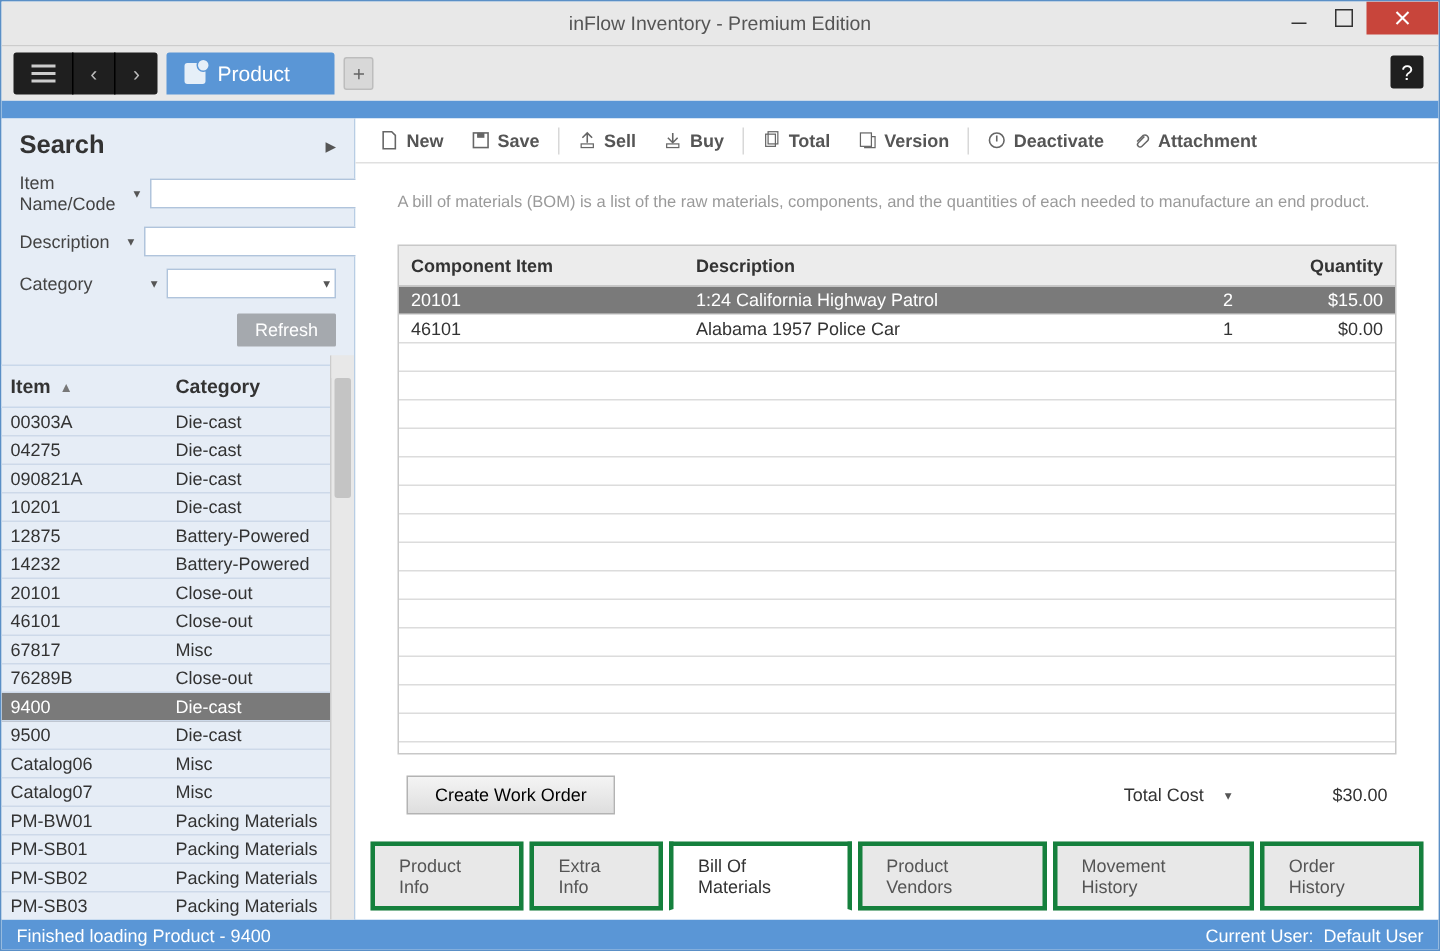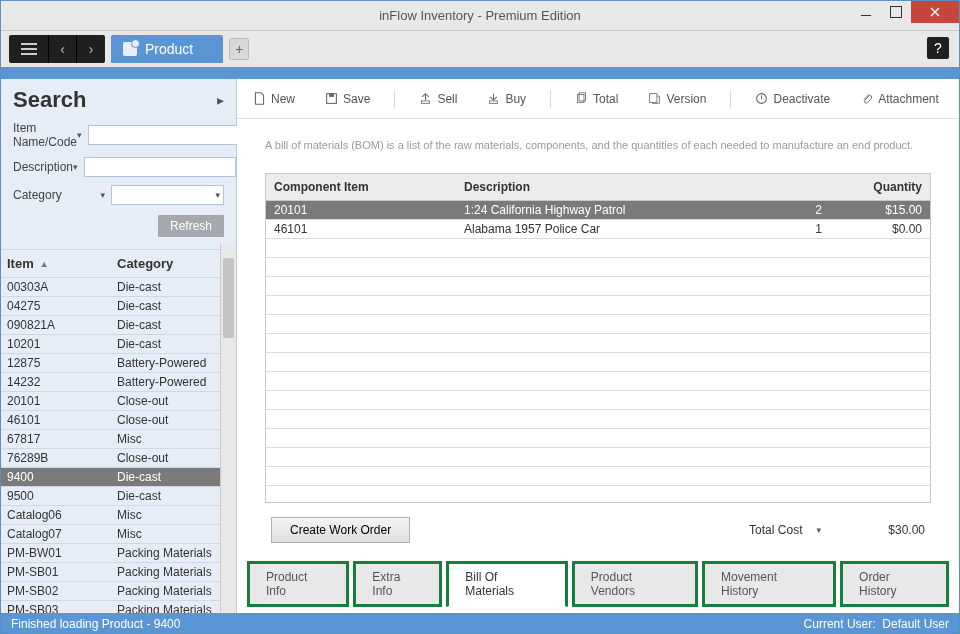--- a/index.html
+++ b/index.html
@@ -34,24 +34,24 @@
 .bluestrip{height:12px;background:#5a96d6;}
 
 
 .main { display:flex; height: calc(634px - 30px - 36px - 12px - 22px); }
 .sidebar { width:236px; background:#e6edf6; border-right:1px solid #b8cde4; display:flex; flex-direction:column; position:relative;}
 .content { flex:1; background:#fff; display:flex; flex-direction:column; position:relative;}
 
 
 .search-panel{padding:8px 12px 6px 12px;}
 .search-header{display:flex;align-items:center;justify-content:space-between;}
-.search-title{font-size:22px;font-weight:bold;color:#333;}
+.search-title{font-size:17px;font-weight:bold;color:#333;}
 .collapse-arrow{font-size:14px;color:#555;cursor:pointer;}
 .search-row{display:flex;align-items:center;margin-top:8px;gap:6px;}
-.search-label{font-size:12px;color:#444;width:92px;display:flex;align-items:center;justify-content:space-between;}
+.search-label{font-size:12px;color:#444;width:92px;display:flex;align-items:center;justify-content:space-between;gap:12px;}
 .search-label .dd{font-size:9px;color:#555;}
 .search-input{flex:1;height:20px;border:1px solid #b0c4dc;background:#fff;font-size:11px;padding:0 4px;}
 .search-combo{flex:1;height:20px;border:1px solid #b0c4dc;background:#fff;display:flex;align-items:center;justify-content:flex-end;padding-right:3px;}
 .search-combo .dd{font-size:9px;color:#555;}
 .refresh-row{display:flex;justify-content:flex-end;margin-top:10px;}
 .refresh-btn{background:#a5a9ae;color:#fff;border:none;font-size:12px;padding:4px 12px;cursor:pointer;border-radius:1px;}
 
 
 .list-container{flex:1;display:flex;flex-direction:column;min-height:0;margin-top:6px;}
 .list-header{display:flex;background:#e6edf6;border-top:1px solid #c9d8ea;border-bottom:1px solid #c9d8ea;font-size:13px;font-weight:bold;color:#333;}
@@ -63,21 +63,21 @@
 .list-row{display:flex;font-size:12px;color:#333;border-bottom:1px solid #cdd9e9;height:19px;align-items:center;}
 .list-row.selected{background:#7a7a7a;color:#fff;}
 .list-row .col{padding:0 6px;}
 .side-scroll{position:absolute;right:0;top:0;width:16px;height:100%;background:#e8e8e8;border-left:1px solid #ccc;}
 .side-scroll::before{content:"";position:absolute;top:0;left:0;right:0;height:15px;background:#e8e8e8;}
 .side-scroll::after{content:"";position:absolute;top:15px;left:2px;right:2px;height:80px;background:#c4c4c4;border-radius:2px;}
 .list-wrapper{position:relative;flex:1;display:flex;min-height:0;}
 .list-wrapper .side-scroll{right:0;}
 
 
-.toolbar{height:40px;display:flex;align-items:center;padding:0 8px;gap:14px;border-bottom:1px solid #e0e0e0;}
+.toolbar{height:30px;display:flex;align-items:center;padding:0 8px;gap:2px;border-bottom:1px solid #e0e0e0;font-weight:bold;}
 .tbtn{display:flex;align-items:center;gap:5px;font-size:12px;color:#555;padding:3px 8px;cursor:pointer;}
 .tsep{width:1px;height:18px;background:#d8d8d8;margin:0 2px;}
 .ticon{width:13px;height:13px;display:inline-flex;align-items:center;justify-content:center;}
 .ticon svg{width:13px;height:13px;fill:#666;}
 
 
 .cbody{flex:1;display:flex;flex-direction:column;padding:20px 28px 0 28px;min-height:0;}
 .hint{font-size:11px;color:#9a9a9a;margin-bottom:22px;}
 .bom-table{border:1px solid #c8c8c8;flex:1;display:flex;flex-direction:column;min-height:0;}
 .bom-header{display:flex;background:#ececec;border-bottom:1px solid #c8c8c8;font-size:12px;font-weight:bold;color:#333;}

